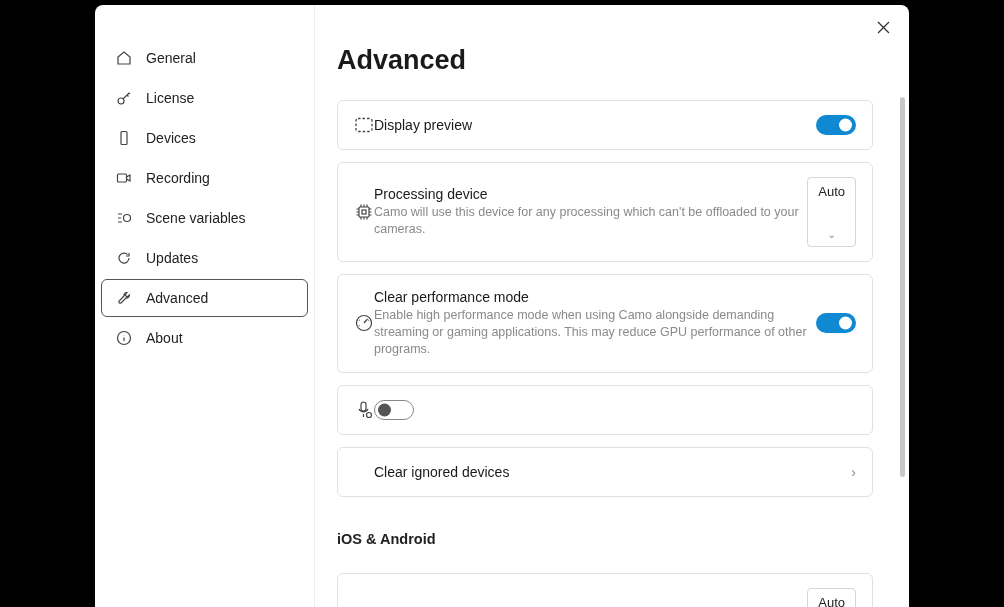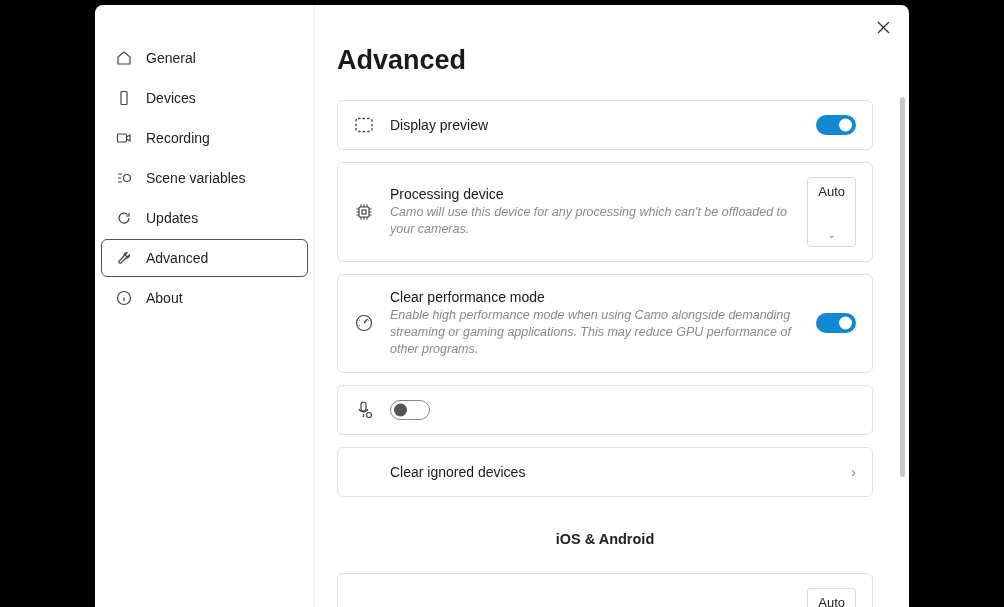--- a/index.html
+++ b/index.html
@@ -97,21 +97,20 @@
       flex-direction: column;
       gap: 12px;
       padding-right: 12px;
     }
     .card {
       border: 1px solid #e1e1e1;
       border-radius: 6px;
       padding: 14px 16px;
       display: flex;
       align-items: center;
-      gap: 16px;
     }
     .card-icon {
       width: 20px;
       height: 20px;
       display: flex;
       align-items: center;
       justify-content: center;
       color: #444;
       flex-shrink: 0;
     }
@@ -124,21 +123,20 @@
     }
     .card-title {
       font-size: 14px;
       color: #1a1a1a;
     }
     .card-desc {
       font-size: 12.5px;
       color: #8a8a8a;
       line-height: 1.35;
       margin-top: 2px;
-      font-style: italic;
     }
     .toggle {
       width: 40px;
       height: 20px;
       border-radius: 10px;
       position: relative;
       cursor: pointer;
       flex-shrink: 0;
     }
     .toggle.on {
@@ -185,21 +183,20 @@
       color: #888;
       font-size: 14px;
       flex-shrink: 0;
     }
     .section-header {
       font-size: 14.5px;
       font-weight: 600;
       color: #222;
       margin-top: 22px;
       margin-bottom: 14px;
-      text-align: center;
     }
   </style>
 </head>
 <body>
 
 <div class="dialog">
 
   <button class="close-btn">
     <span>
       <svg width="13" height="13" viewBox="0 0 13 13">
@@ -213,20 +210,29 @@
       <span class="nav-icon">
         <svg width="16" height="16" viewBox="0 0 16 16" fill="none" stroke="currentColor" stroke-width="1.2">
             <path d="M2 7 L8 2 L14 7 V14 H2 Z"></path>
           </svg>
       </span>
       <span>General</span>
     </div>
     <div class="nav-item">
       <span class="nav-icon">
         <svg width="16" height="16" viewBox="0 0 16 16" fill="none" stroke="currentColor" stroke-width="1.2">
+            <circle cx="5" cy="11" r="3"></circle>
+            <path d="M7 9 L13 3 L14 4 M11 5 L12.5 6.5"></path>
+          </svg>
+      </span>
+      <span>License</span>
+    </div>
+    <div class="nav-item">
+      <span class="nav-icon">
+        <svg width="16" height="16" viewBox="0 0 16 16" fill="none" stroke="currentColor" stroke-width="1.2">
             <rect x="5" y="1.5" width="6" height="13" rx="1"></rect>
           </svg>
       </span>
       <span>Devices</span>
     </div>
     <div class="nav-item">
       <span class="nav-icon">
         <svg width="16" height="16" viewBox="0 0 16 16" fill="none" stroke="currentColor" stroke-width="1.2">
             <rect x="1.5" y="4" width="9" height="8" rx="1"></rect>
             <path d="M10.5 7 L14 5 V11 L10.5 9"></path>

